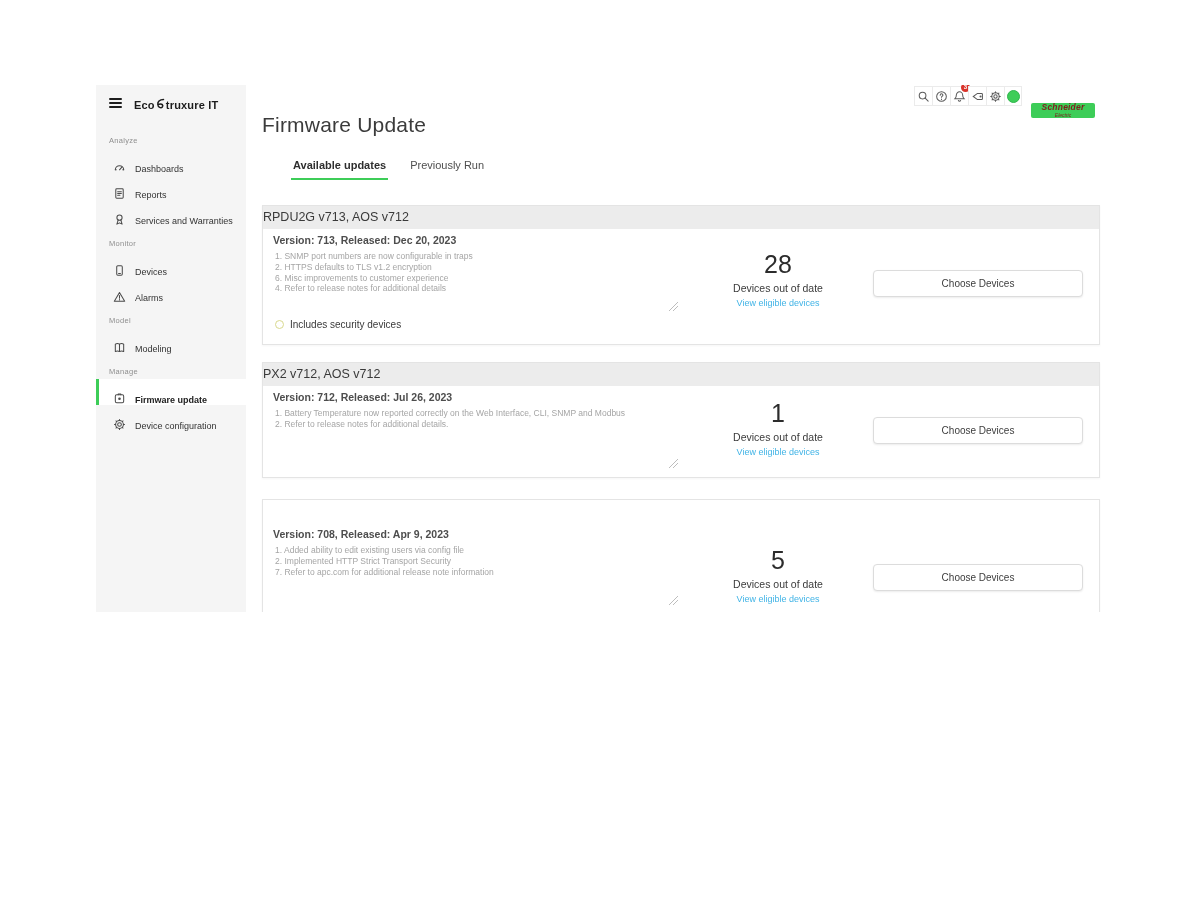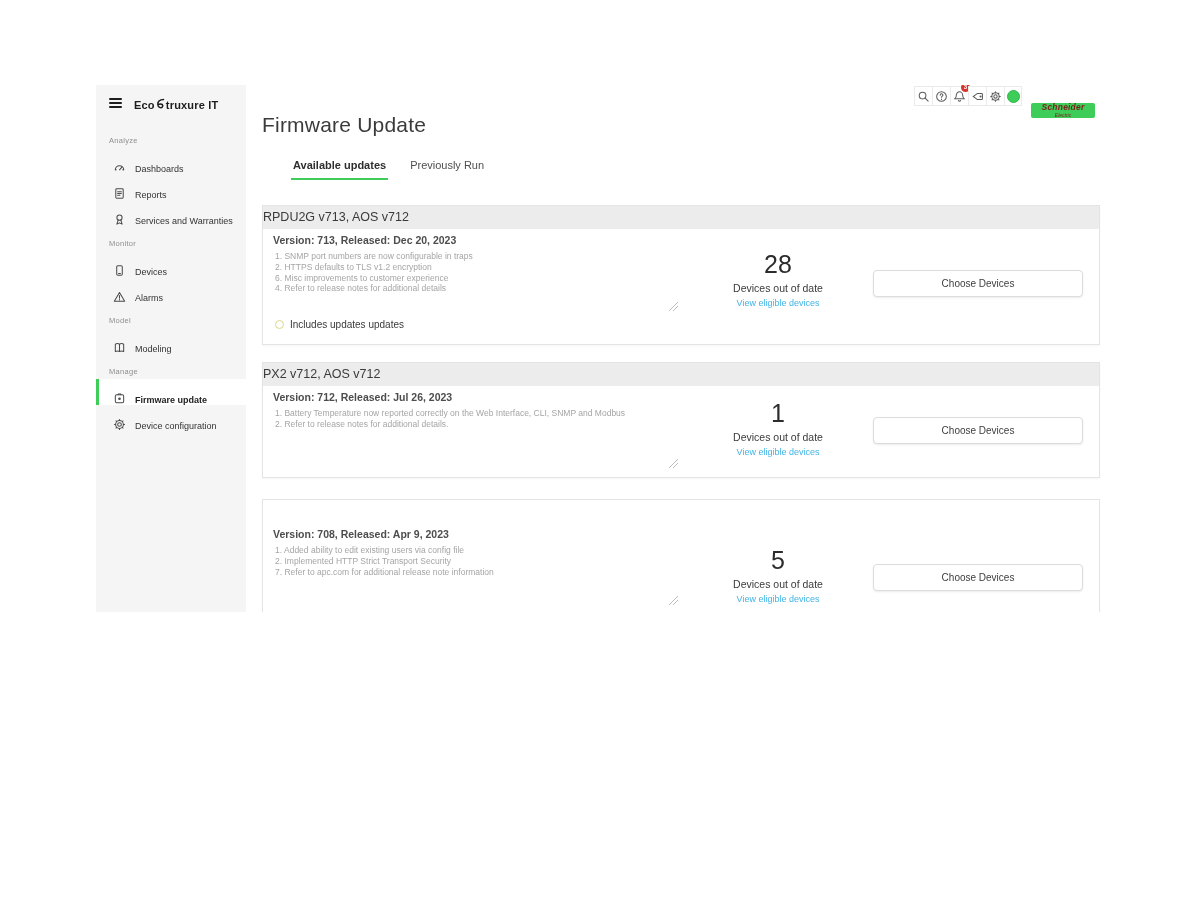--- a/index.html
+++ b/index.html
@@ -206,21 +206,21 @@
         <div class="version-line">Version: 713, Released: Dec 20, 2023</div>
         <ul class="notes">
           <li>1. SNMP port numbers are now configurable in traps</li>
           <li>2. HTTPS defaults to TLS v1.2 encryption</li>
           <li>6. Misc improvements to customer experience</li>
           <li>4. Refer to release notes for additional details</li>
         </ul>
         <div class="grip"></div>
         <div class="security-row">
           <span class="security-circle"></span>
-          <span class="security-text">Includes updates updates</span>
+          <span class="security-text">Includes security devices</span>
         </div>
         <div class="right-col">
           <div class="big-count">28</div>
           <div class="count-label">Devices out of date</div>
           <a class="eligible-link">View eligible devices</a>
         </div>
         <button class="choose-btn">Choose Devices</button>
       </section>
 
       <section class="card card-2">

